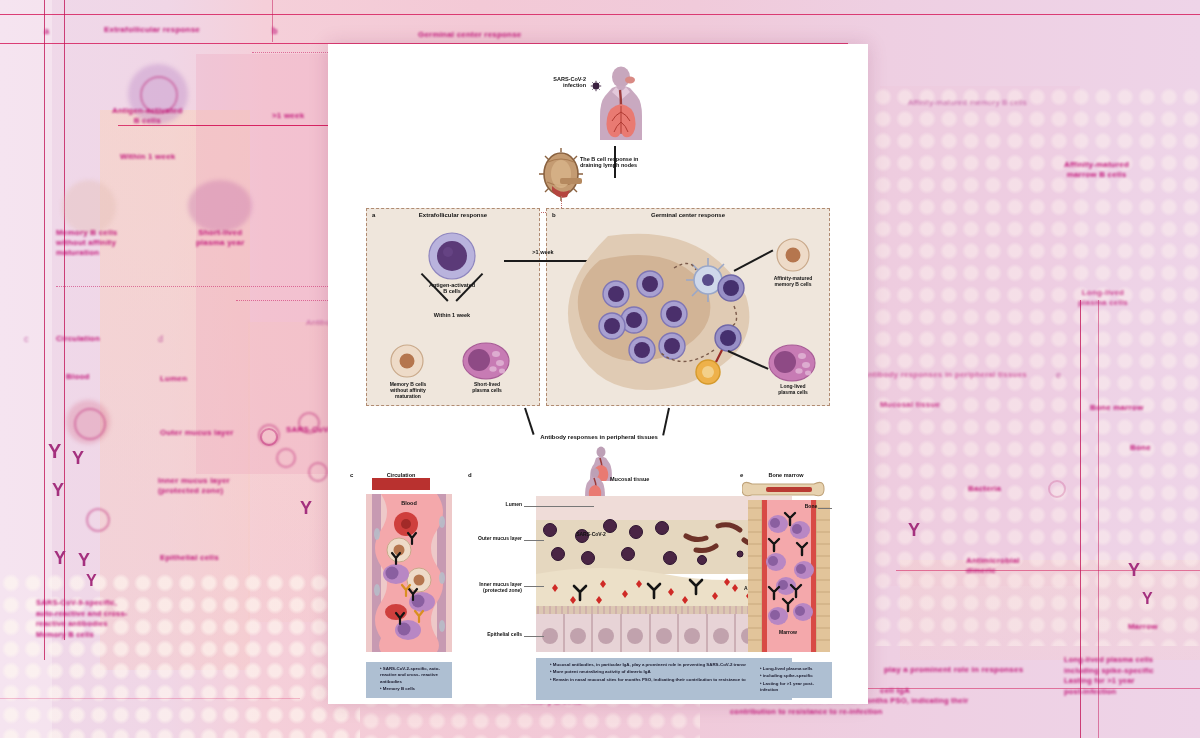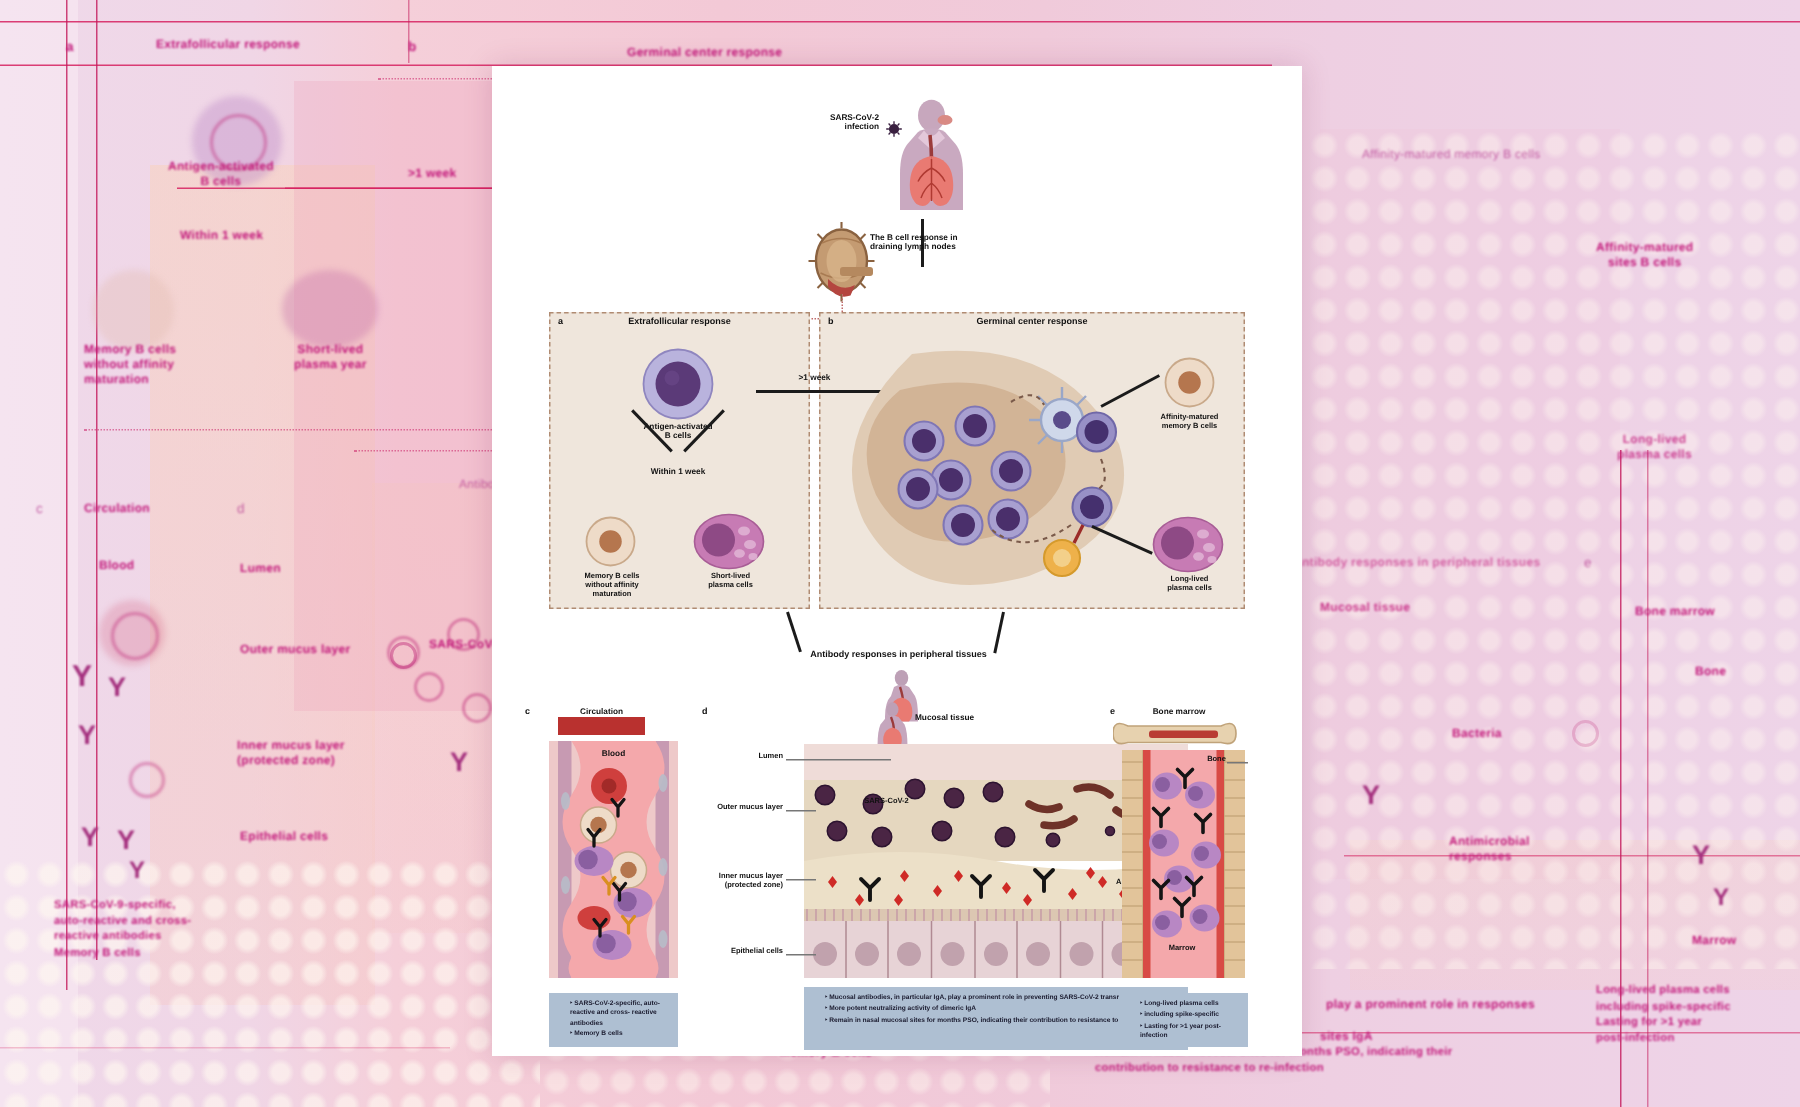--- a/index.html
+++ b/index.html
@@ -140,42 +140,42 @@
   <div class="bgtext" style="left:112px;top:106px;font-size:8px;text-align:center;">Antigen-activated
 B cells</div>
   <div class="bgtext" style="left:120px;top:152px;font-size:8px;">Within 1 week</div>
   <div class="bgtext" style="left:272px;top:111px;font-size:8px;">&gt;1 week</div>
   <div class="bgtext" style="left:56px;top:228px;font-size:8px;">Memory B cells
 without affinity
 maturation</div>
   <div class="bgtext" style="left:196px;top:228px;font-size:8px;text-align:center;">Short-lived
 plasma year</div>
   <div class="bgtext" style="left:1064px;top:160px;font-size:8px;text-align:center;">Affinity-matured
-sites B cells</div>
+marrow B cells</div>
   <div class="bgtext" style="left:1078px;top:288px;font-size:8px;text-align:center;opacity:.8;">Long-lived
 plasma cells</div>
   <div class="bgtext" style="left:56px;top:334px;font-size:8px;">Circulation</div>
   <div class="bgtext" style="left:66px;top:372px;font-size:8px;">Blood</div>
   <div class="bgtext" style="left:160px;top:374px;font-size:8px;">Lumen</div>
   <div class="bgtext" style="left:160px;top:428px;font-size:8px;">Outer mucus layer</div>
-  <div class="bgtext" style="left:158px;top:492px;font-size:8px;">Inner mucus layer
+  <div class="bgtext" style="left:158px;top:476px;font-size:8px;">Inner mucus layer
 (protected zone)</div>
   <div class="bgtext" style="left:160px;top:553px;font-size:8px;">Epithelial cells</div>
   <div class="bgtext" style="left:286px;top:425px;font-size:8px;">SARS-CoV-2</div>
   <div class="bgtext" style="left:968px;top:484px;font-size:8px;">Bacteria</div>
   <div class="bgtext" style="left:966px;top:556px;font-size:8px;">Antimicrobial
-responses</div>
+dimeric</div>
   <div class="bgtext" style="left:880px;top:400px;font-size:8px;opacity:.85;">Mucosal tissue</div>
   <div class="bgtext" style="left:862px;top:370px;font-size:8px;opacity:.6;">Antibody responses in peripheral tissues</div>
   <div class="bgtext" style="left:1090px;top:403px;font-size:8px;">Bone marrow</div>
   <div class="bgtext" style="left:1130px;top:443px;font-size:8px;">Bone</div>
   <div class="bgtext" style="left:1128px;top:622px;font-size:8px;">Marrow</div>
   <div class="bgtext" style="left:520px;top:697px;font-size:8px;">Memory B cells</div>
   <div class="bgtext" style="left:884px;top:665px;font-size:8px;">play a prominent role in responses</div>
-  <div class="bgtext" style="left:880px;top:686px;font-size:8px;">sites IgA</div>
+  <div class="bgtext" style="left:880px;top:686px;font-size:8px;">cell IgA</div>
   <div class="bgtext" style="left:730px;top:696px;font-size:7.5px;line-height:1.45;">Remain in nasal mucosal sites for months PSO, indicating their
 contribution to resistance to re-infection</div>
   <div class="bgtext" style="left:1064px;top:655px;font-size:7.5px;line-height:1.4;">Long-lived plasma cells
 including spike-specific
 Lasting for &gt;1 year
 post-infection</div>
   <div class="bgtext" style="left:36px;top:598px;font-size:7.5px;line-height:1.4;">SARS-CoV-9-specific,
 auto-reactive and cross-
 reactive antibodies
 Memory B cells</div>

